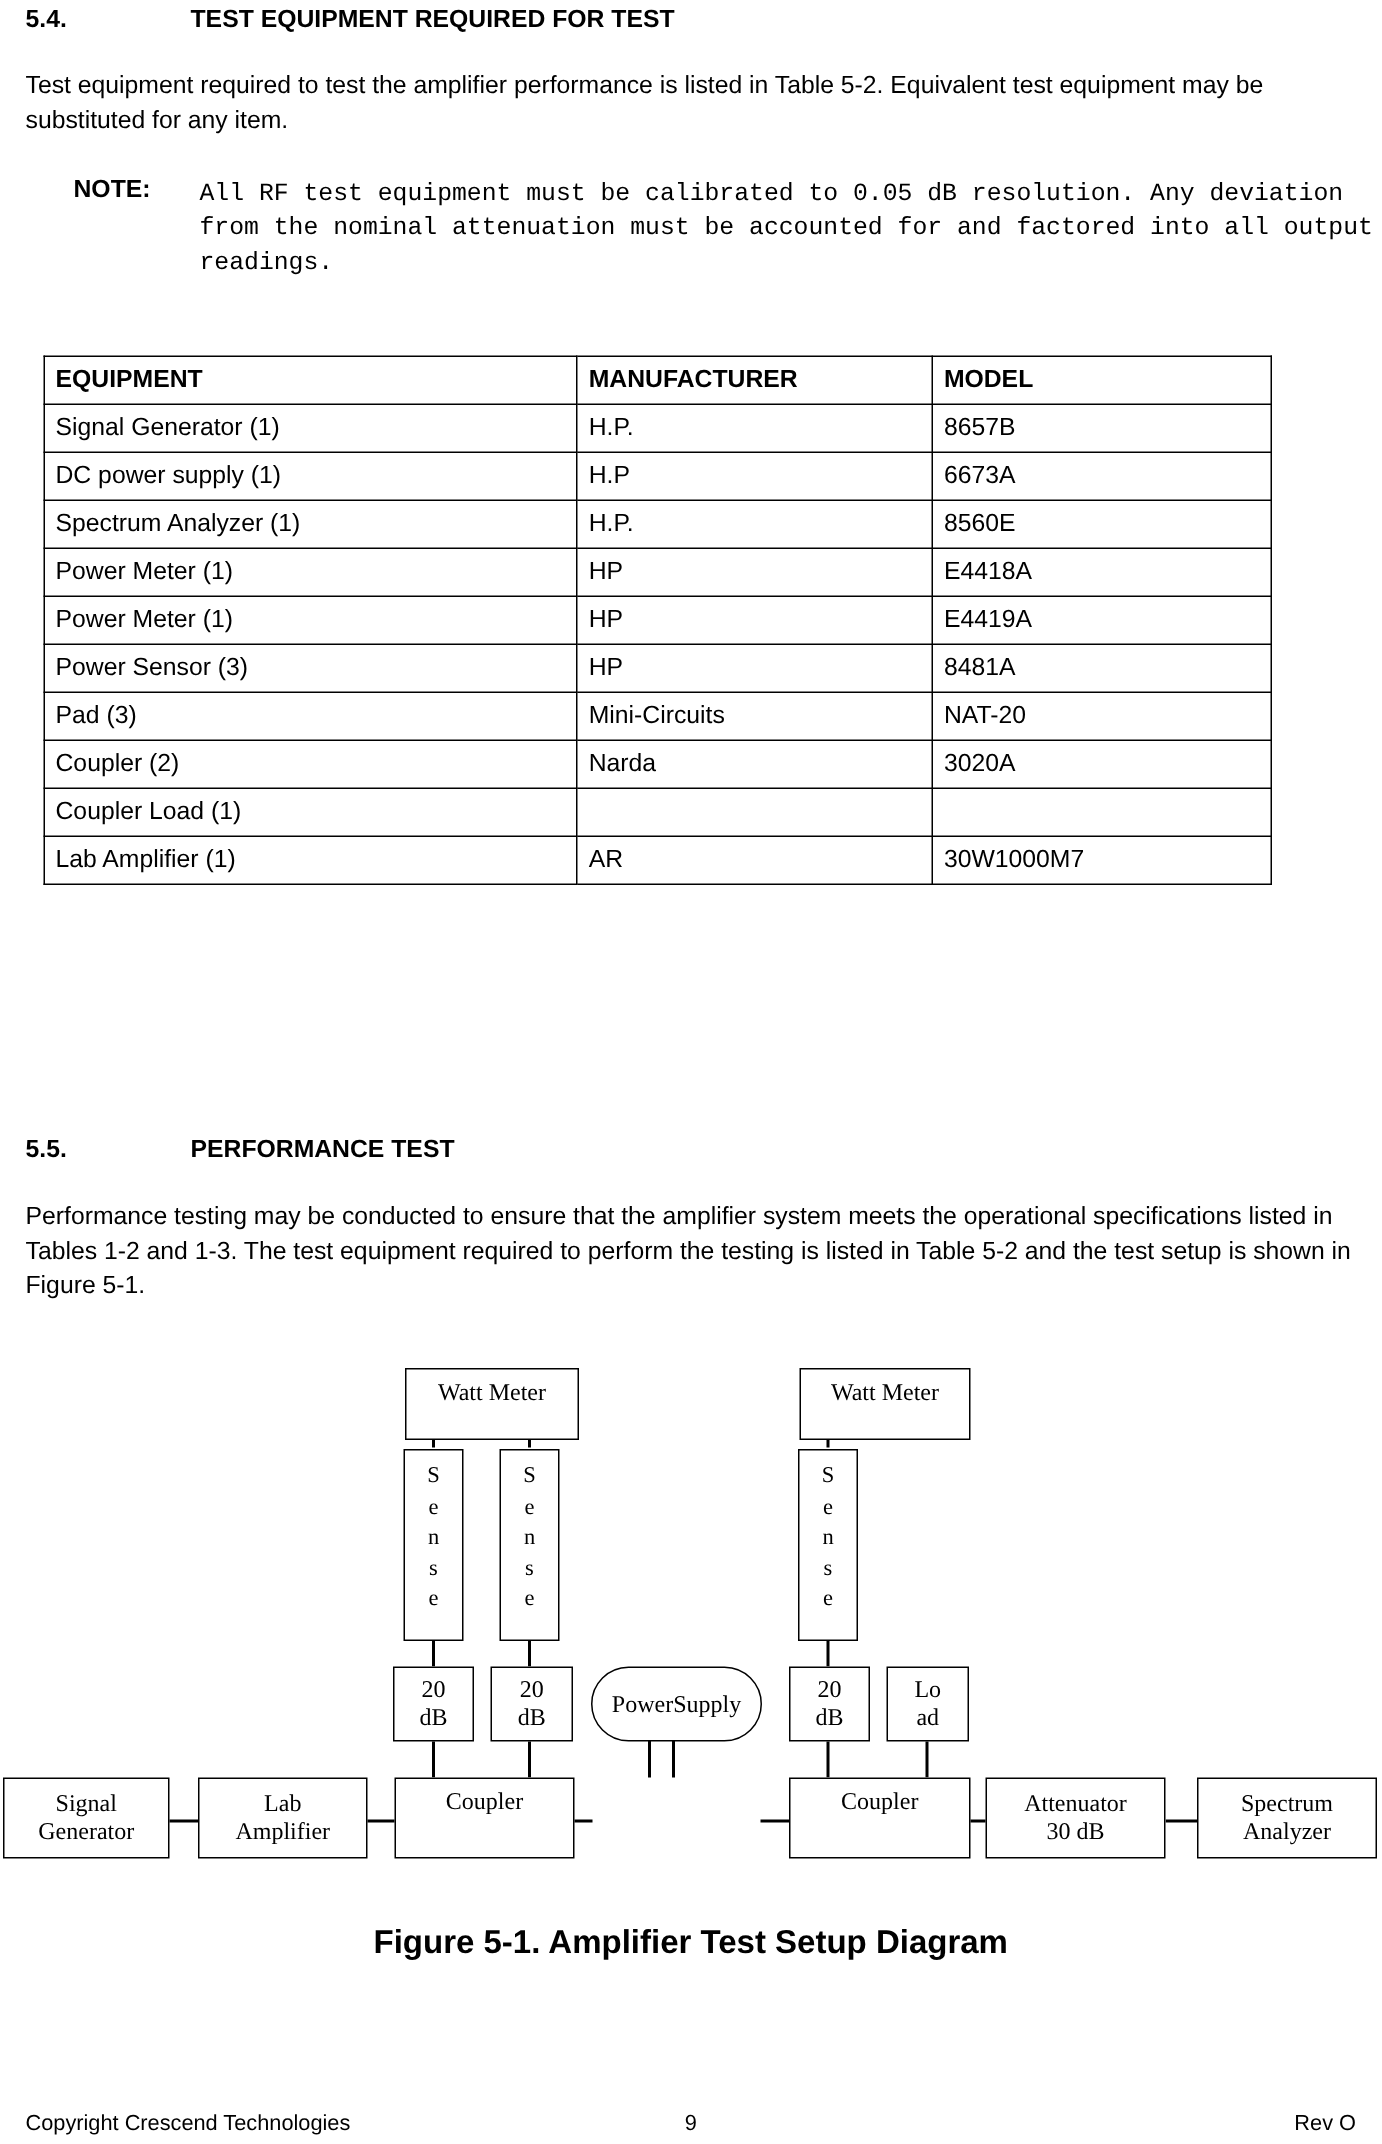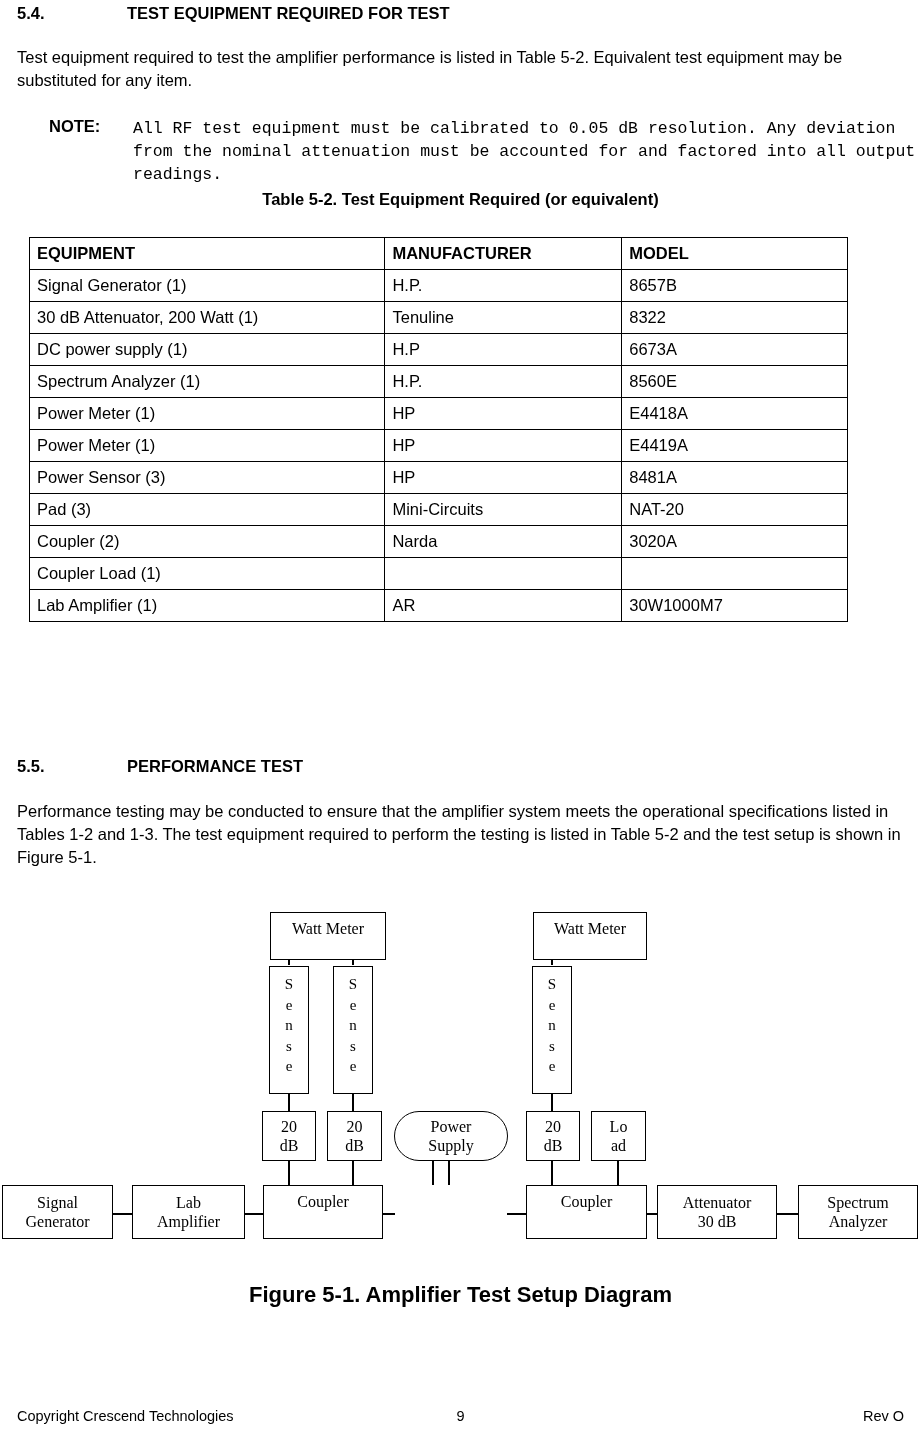--- a/index.html
+++ b/index.html
@@ -161,21 +161,20 @@
     <span class="sec-head sec-title" style="left:127px; top:4px;">TEST EQUIPMENT REQUIRED FOR TEST</span>
   </div>
 
   <div class="para" style="left:17px; top:46px; width:888px;">Test equipment required to test the amplifier performance is listed in Table 5-2. Equivalent test equipment may be substituted for any item.</div>
 
   <div>
     <span class="note-label" style="left:49px; top:117px;">NOTE:</span>
     <div class="note-text" style="left:133px; top:117px; width:783px;">All RF test equipment must be calibrated to 0.05 dB resolution. Any deviation from the nominal attenuation must be accounted for and factored into all output readings.</div>
   </div>
 
-  <div class="tbl-caption" style="top:190px;">Table 5-2. Test Equipment Required (or equivalent)</div>
 
   <table class="equip">
     <colgroup>
         <col class="c1">
         <col class="c2">
         <col class="c3">
       </colgroup>
     <thead>
       <tr>
         <th>EQUIPMENT</th>
@@ -183,25 +182,20 @@
         <th>MODEL</th>
       </tr>
     </thead>
     <tbody>
       <tr>
         <td>Signal Generator (1)</td>
         <td>H.P.</td>
         <td>8657B</td>
       </tr>
       <tr>
-        <td>30 dB Attenuator, 200 Watt (1)</td>
-        <td>Tenuline</td>
-        <td>8322</td>
-      </tr>
-      <tr>
         <td>DC power supply (1)</td>
         <td>H.P</td>
         <td>6673A</td>
       </tr>
       <tr>
         <td>Spectrum Analyzer (1)</td>
         <td>H.P.</td>
         <td>8560E</td>
       </tr>
       <tr>
@@ -316,21 +310,21 @@
     <div class="bx" style="left:262px; top:211px; width:54px; height:50px; flex-direction:column;">
       <span class="txt">20</span>
       <span class="txt">dB</span>
     </div>
 
     <div class="bx" style="left:327px; top:211px; width:55px; height:50px; flex-direction:column;">
       <span class="txt">20</span>
       <span class="txt">dB</span>
     </div>
 
-    <div class="bx" style="left:394px; top:211px; width:114px; height:50px; flex-direction:column;border-radius:25px;">
+    <div class="bx" style="left:394px; top:211px; width:114px; height:50px; border-radius:25px;">
       <span class="txt">Power</span>
       <span class="txt">Supply</span>
     </div>
 
     <div class="bx" style="left:526px; top:211px; width:54px; height:50px; flex-direction:column;">
       <span class="txt">20</span>
       <span class="txt">dB</span>
     </div>
 
     <div class="bx" style="left:591px; top:211px; width:55px; height:50px; flex-direction:column;">

